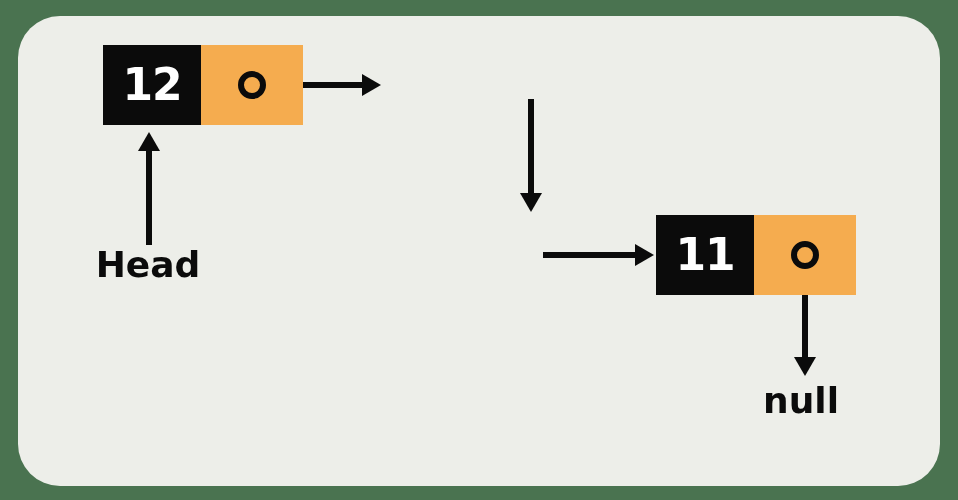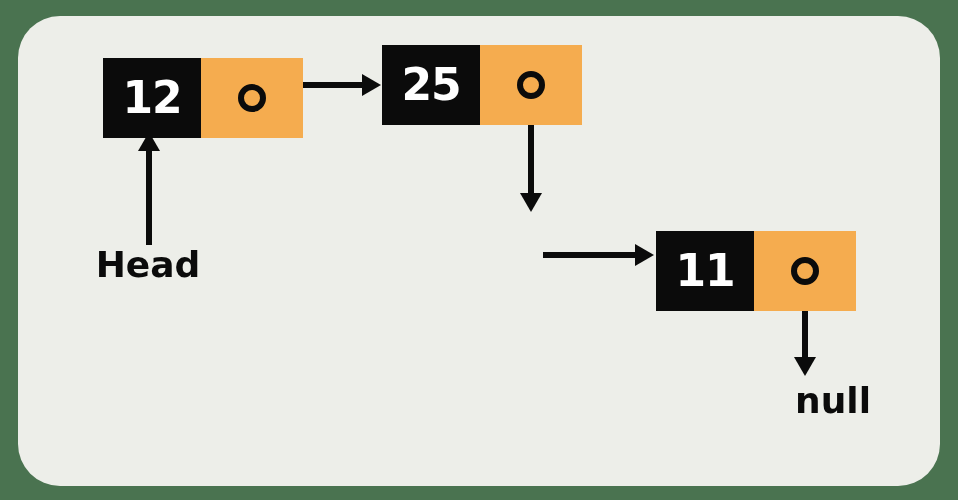--- a/index.html
+++ b/index.html
@@ -35,24 +35,24 @@
     width:958px;height:500px;
     pointer-events:none;
   }
   .arrow-line{stroke:var(--arrow);stroke-width:6;}
   .arrow-head{fill:var(--arrow);stroke:none;}
   .node{
     position:absolute;
     width:200px;height:80px;
     display:flex;
   }
-  .node-1{left:103px;top:58px;}
+  .node-1{left:103px;top:45px;}
   .node-2{left:382px;top:45px;}
   .node-3{left:380px;top:215px;}
-  .node-4{left:656px;top:215px;margin-top:16px;}
+  .node-4{left:656px;top:215px;}
   .cell{
     height:80px;
     display:flex;
     align-items:center;
     justify-content:center;
   }
   .cell-data{
     width:98px;
     background:var(--cell-black);
   }
@@ -77,21 +77,21 @@
   .label{
     position:absolute;
     width:140px;
     text-align:center;
     color:var(--label-text);
     font-size:36px;
     font-weight:bold;
     line-height:1;
   }
   .label-head{left:78px;top:247px;}
-  .label-null{left:731px;top:383px;text-align:right;}
+  .label-null{left:731px;top:383px;}
 </style>
 </head>
 <body>
 
 <div class="stage">
   <div class="card"></div>
 
   <svg class="arrows" viewBox="0 0 958 500" aria-hidden="true">
     <g>
       <line class="arrow-line" x1="266" y1="85" x2="362" y2="85"></line>
@@ -117,28 +117,20 @@
 
   <div class="node node-1">
     <div class="cell cell-data">
       <span class="node-value">12</span>
     </div>
     <div class="cell cell-ptr">
       <span class="ring"></span>
     </div>
   </div>
 
-  <div class="node node-2">
-    <div class="cell cell-data">
-      <span class="node-value">25</span>
-    </div>
-    <div class="cell cell-ptr">
-      <span class="ring"></span>
-    </div>
-  </div>
 
 
   <div class="node node-4">
     <div class="cell cell-data">
       <span class="node-value">11</span>
     </div>
     <div class="cell cell-ptr">
       <span class="ring"></span>
     </div>
   </div>

